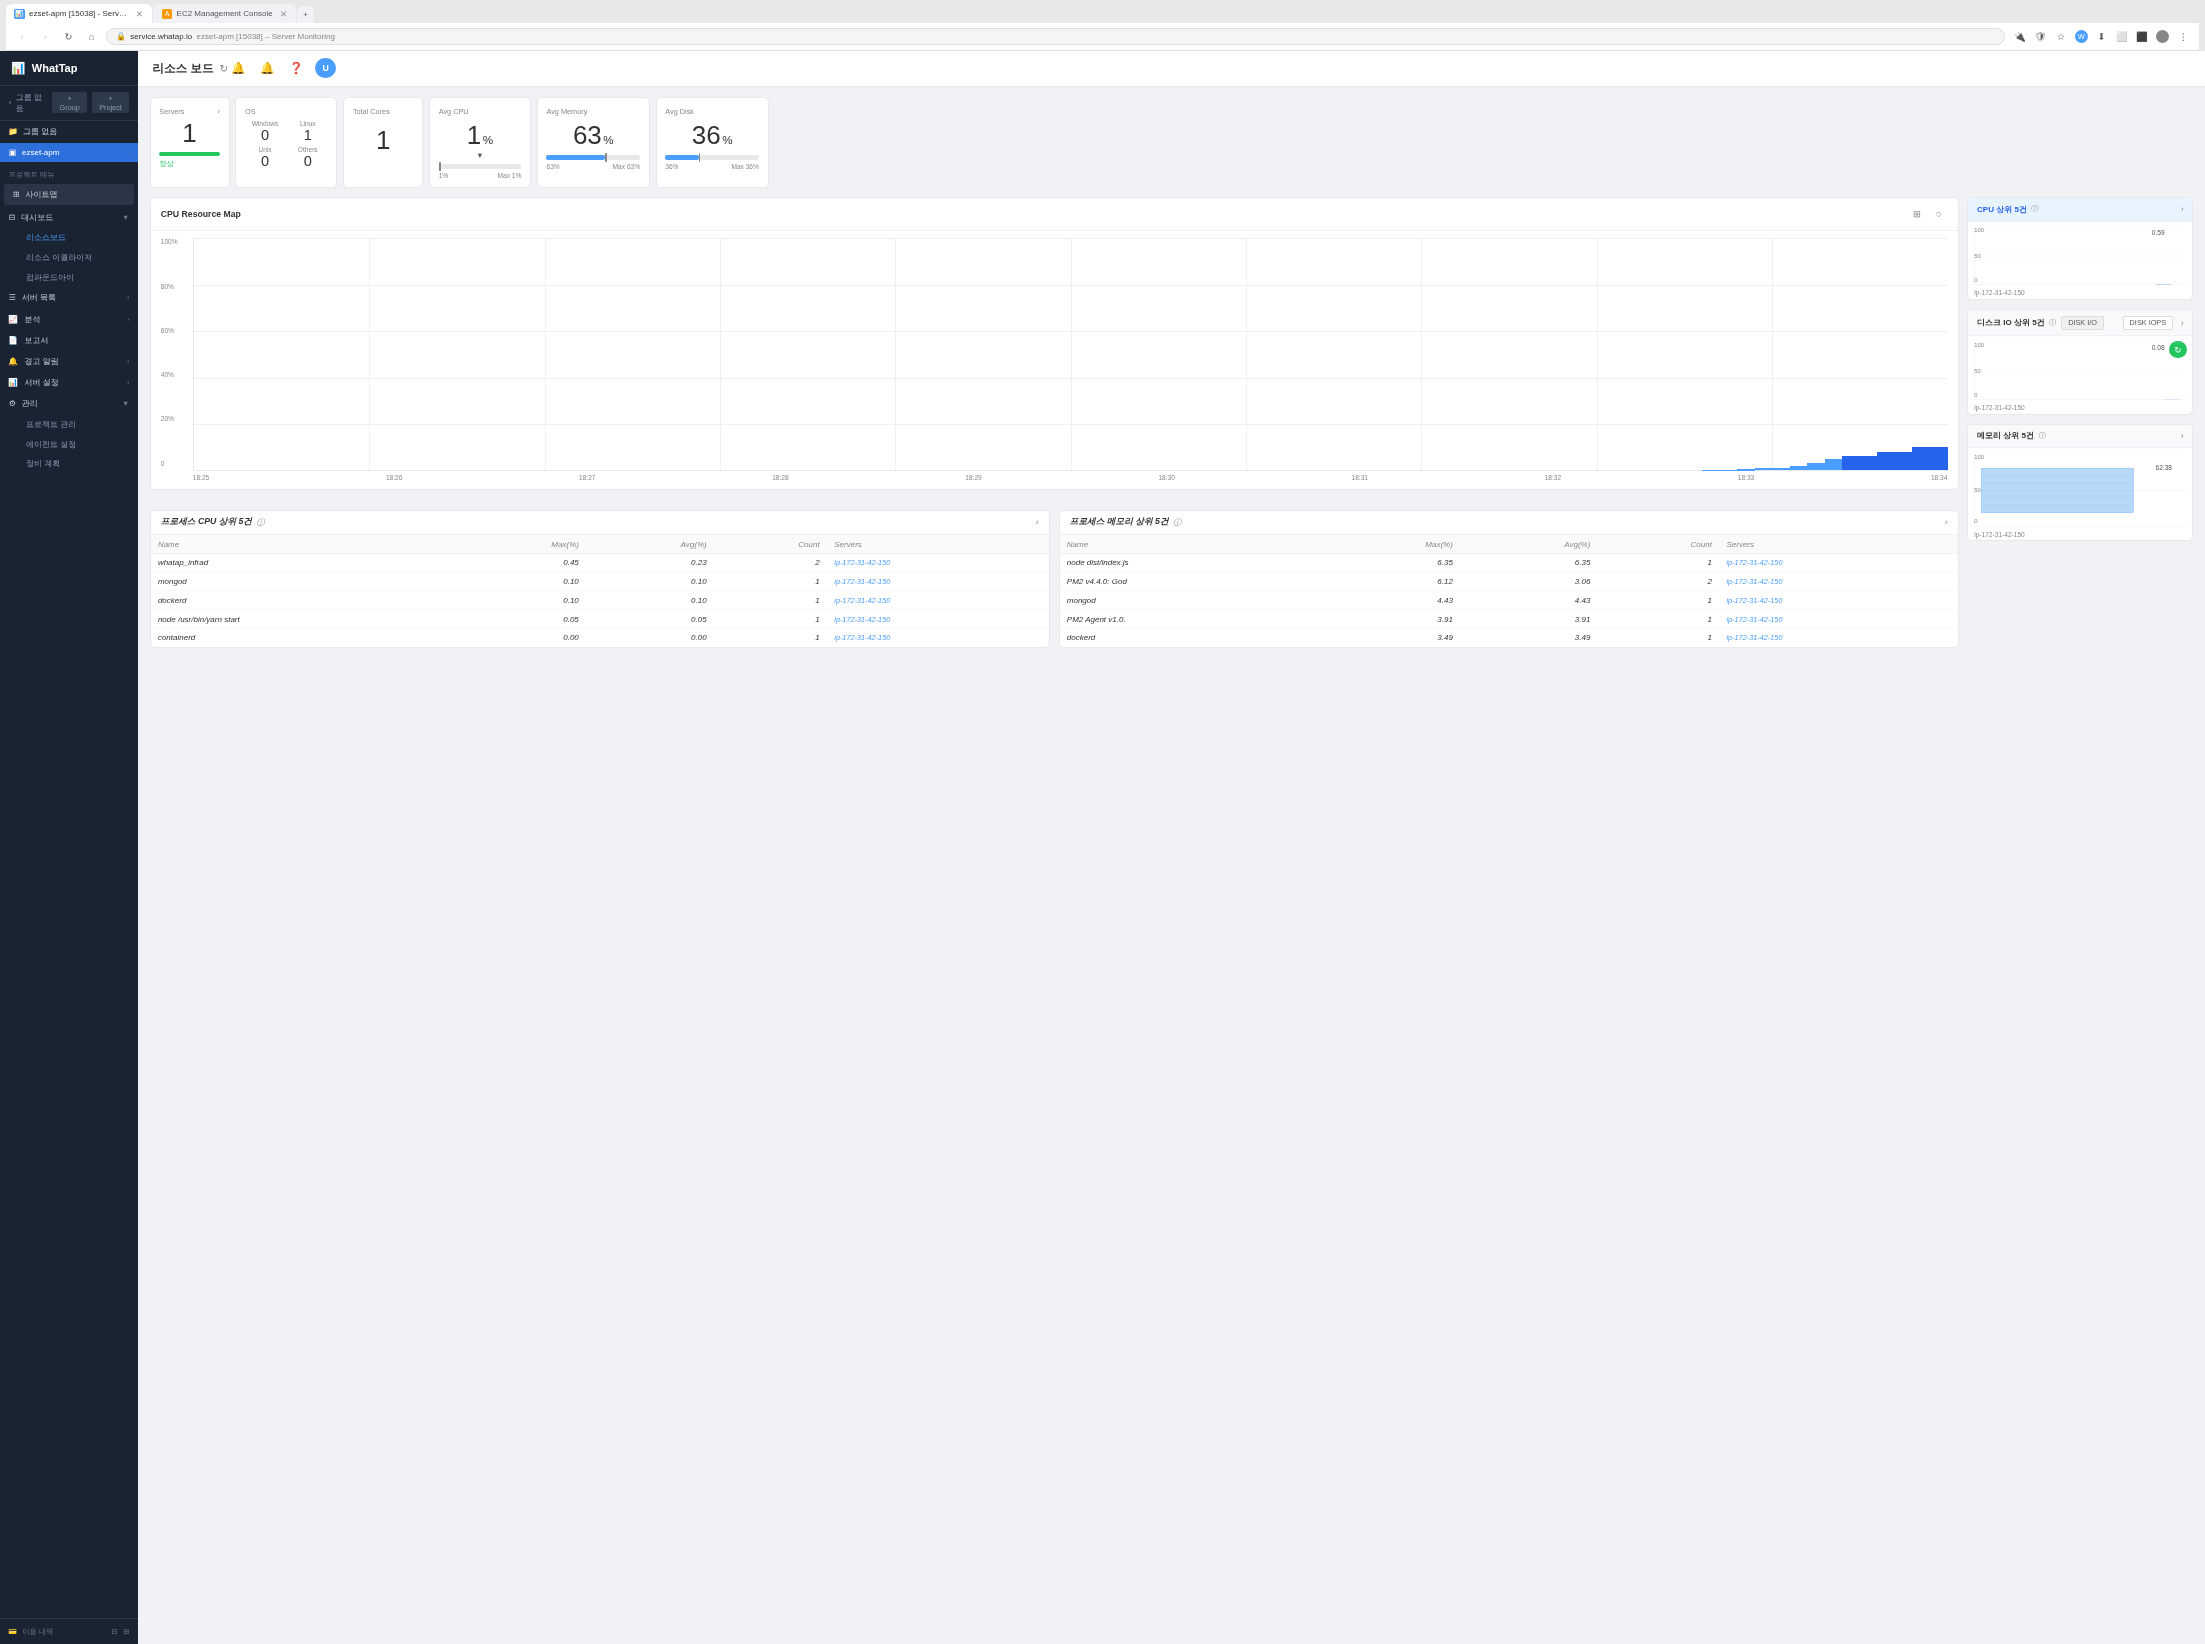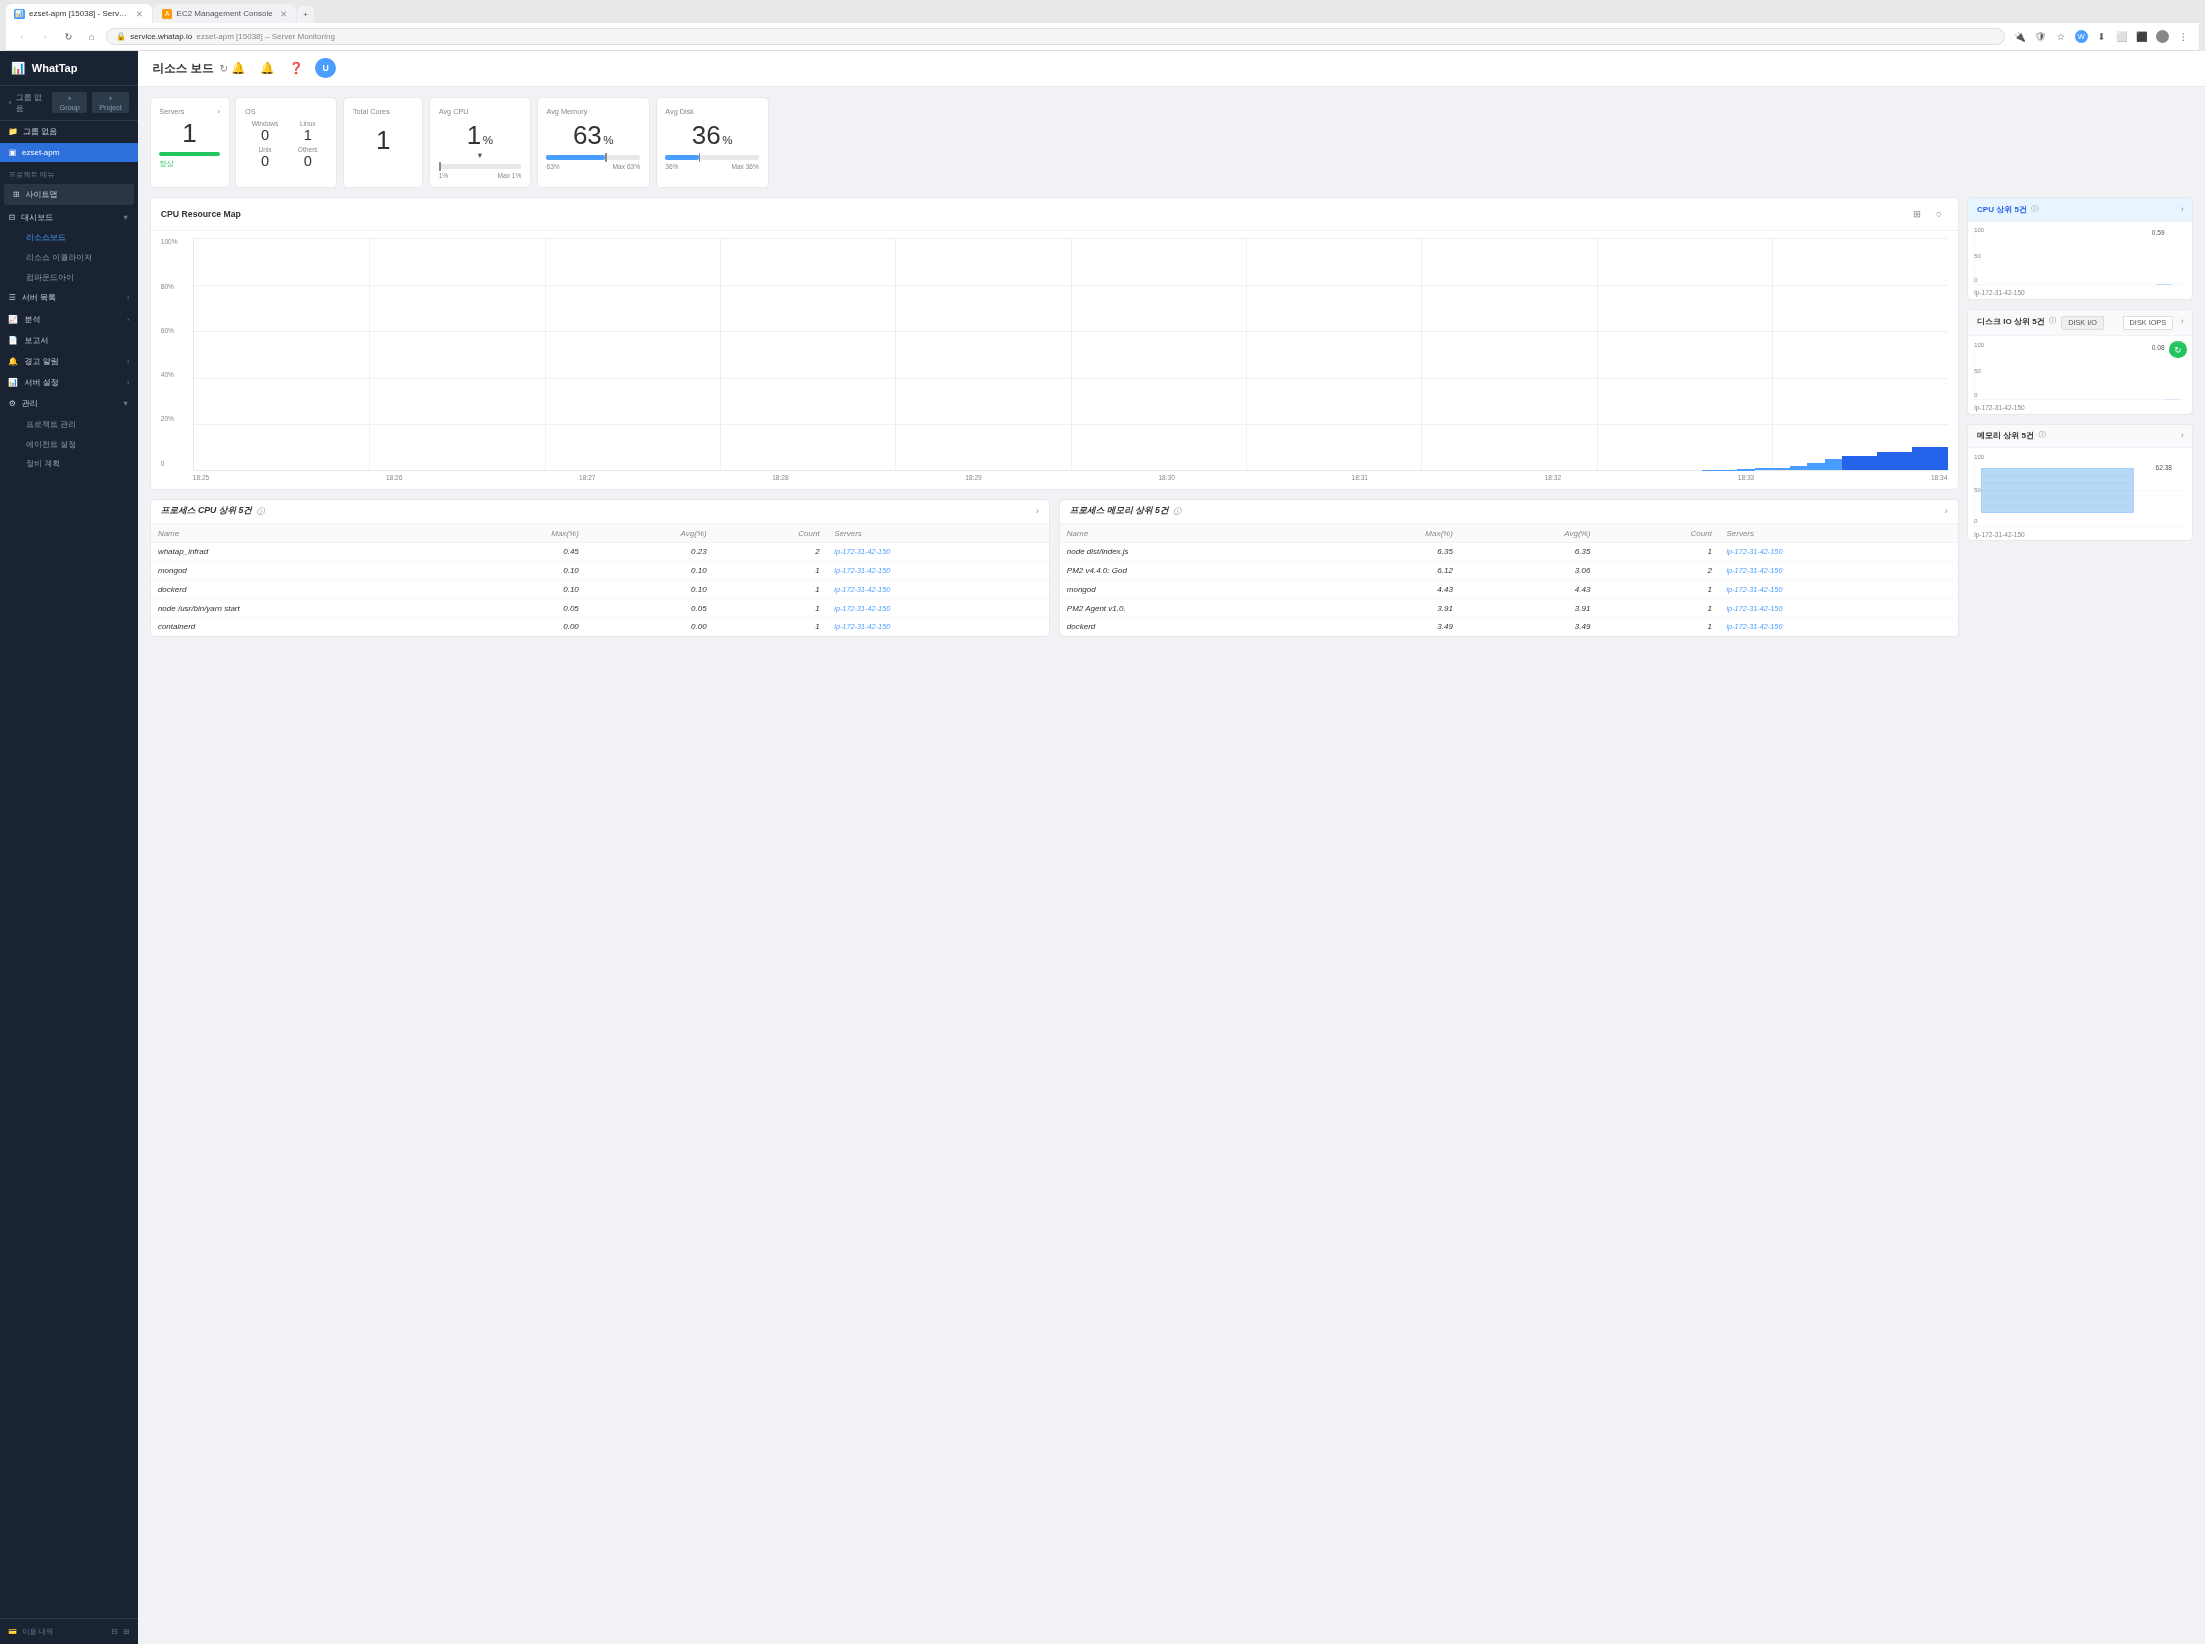--- a/index.html
+++ b/index.html
@@ -70,29 +70,29 @@
     
     .chart-section { background: #fff; border: 0.7px solid #e8e8e8; border-radius: 4.4px; }
     .chart-header { padding: 7.3px 10.2px; display: flex; align-items: center; justify-content: space-between; border-bottom: 0.7px solid #f0f2f5; }
     .chart-title { font-size: 8.7px; font-weight: 600; color: #333; }
     .chart-actions { display: flex; gap: 4.4px; }
     .chart-btn { width: 17.5px; height: 17.5px; display: flex; align-items: center; justify-content: center; color: #888; cursor: pointer; font-size: 9.5px; }
     .chart-body { padding: 7.3px 10.2px; }
 
     
     .right-panel { background: #fff; border: 0.7px solid #e8e8e8; border-radius: 4.4px; overflow: hidden; }
-    .right-panel-header { padding: 5.8px 8.7px; display: flex; align-items: flex-start; gap: 4.4px; border-bottom: 0.7px solid #f0f2f5; background: #f8f9fa; }
+    .right-panel-header { padding: 5.8px 8.7px; display: flex; align-items: center; gap: 4.4px; border-bottom: 0.7px solid #f0f2f5; background: #f8f9fa; }
     .panel-title { font-size: 8px; font-weight: 600; color: #333; }
     .panel-info { color: #888; font-size: 7.3px; cursor: pointer; }
     .panel-expand { margin-left: auto; color: #888; font-size: 8.7px; cursor: pointer; }
     .panel-body { padding: 7.3px; }
 
     
     .content-row { display: flex; gap: 8.7px; flex: 1; }
-    .content-left { flex: 1; display: flex; flex-direction: column; gap: 9px; }
+    .content-left { flex: 1; display: flex; flex-direction: column; gap: 20px; }
     .content-right { width: 226px; display: flex; flex-direction: column; gap: 8.7px; }
     .process-header { padding: 5.8px 10.2px; display: flex; align-items: center; gap: 4.4px; border-bottom: 0.7px solid #f0f2f5; }
     .process-title { font-size: 8.7px; font-weight: 600; }
     .process-info { color: #888; font-size: 8px; cursor: pointer; }
     .process-table { width: 100%; border-collapse: collapse; font-size: 8px; }
     .process-table th { padding: 4.4px 7.3px; text-align: left; color: #888; font-weight: 500; border-bottom: 0.7px solid #f0f2f5; background: #fafafa; }
     .process-table th.right { text-align: right; }
     .process-table td { padding: 4.4px 7.3px; border-bottom: 0.7px solid #f8f8f8; color: #333; }
     .process-table td.right { text-align: right; }
     .process-table tr:last-child td { border-bottom: none; }

